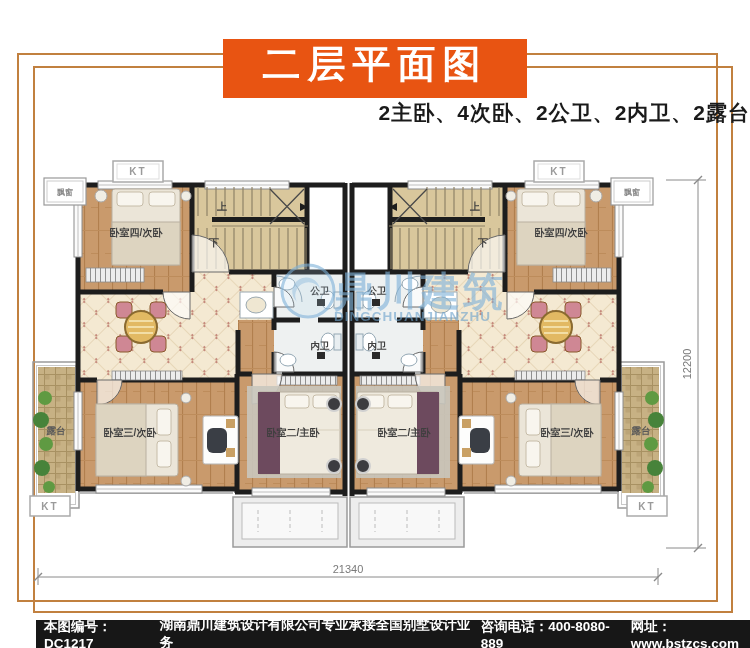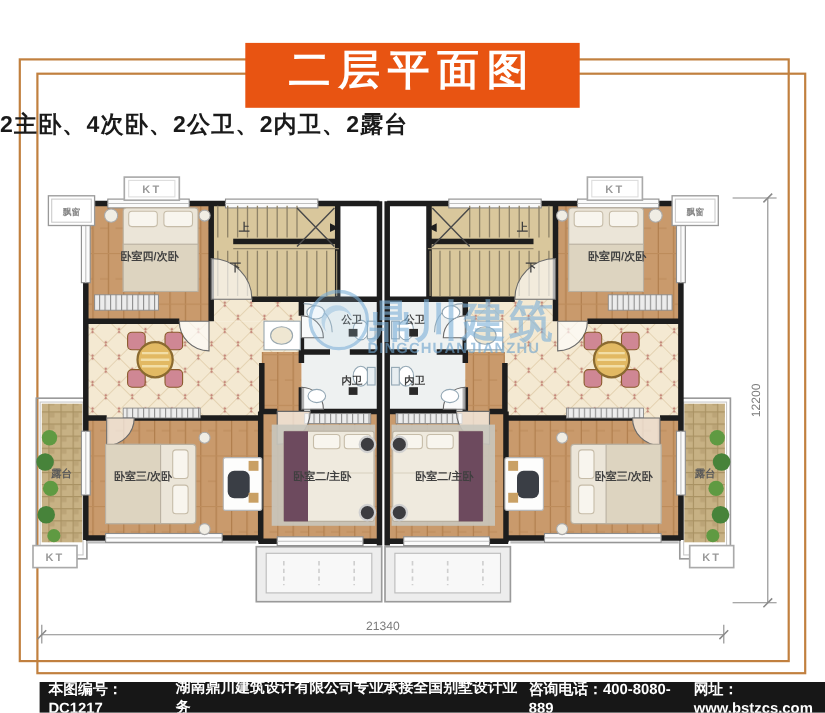--- a/index.html
+++ b/index.html
@@ -4,21 +4,21 @@
 <style>
   html,body{margin:0;padding:0;}
   body{width:750px;height:648px;position:relative;overflow:hidden;background:#fff;
        font-family:"Liberation Sans","DejaVu Sans",sans-serif;}
   .frame{position:absolute;border:2px solid #c1803f;background:transparent;}
   .frame-a{left:17px;top:53px;width:697px;height:545px;}
   .frame-b{left:33px;top:66px;width:696px;height:543px;}
   .banner{position:absolute;left:223px;top:28px;width:304px;height:59px;background:#e85412;
           color:#ffffff;font-size:38px;font-weight:700;letter-spacing:7px;text-align:center;
           line-height:50px;z-index:5;margin-top:11px;}
-  .subtitle{position:absolute;left:0;top:99px;width:750px;text-align:left;color:#1a1a1a;
+  .subtitle{position:absolute;left:0;top:99px;width:750px;text-align:right;color:#1a1a1a;
             font-size:21px;font-weight:700;letter-spacing:1px;z-index:5;}
   .plan{position:absolute;left:25px;top:148px;width:700px;height:440px;z-index:4;}
   .footer{position:absolute;left:0;bottom:0;width:750px;height:28px;background:#171717;
           color:#fff;display:flex;align-items:center;justify-content:space-between;
           box-sizing:border-box;padding:0 8px;font-size:13.5px;font-weight:700;z-index:6;margin-left:36px;}
   text{font-family:"Liberation Sans","DejaVu Sans",sans-serif;}
 </style>
 </head>
 <body>
 

